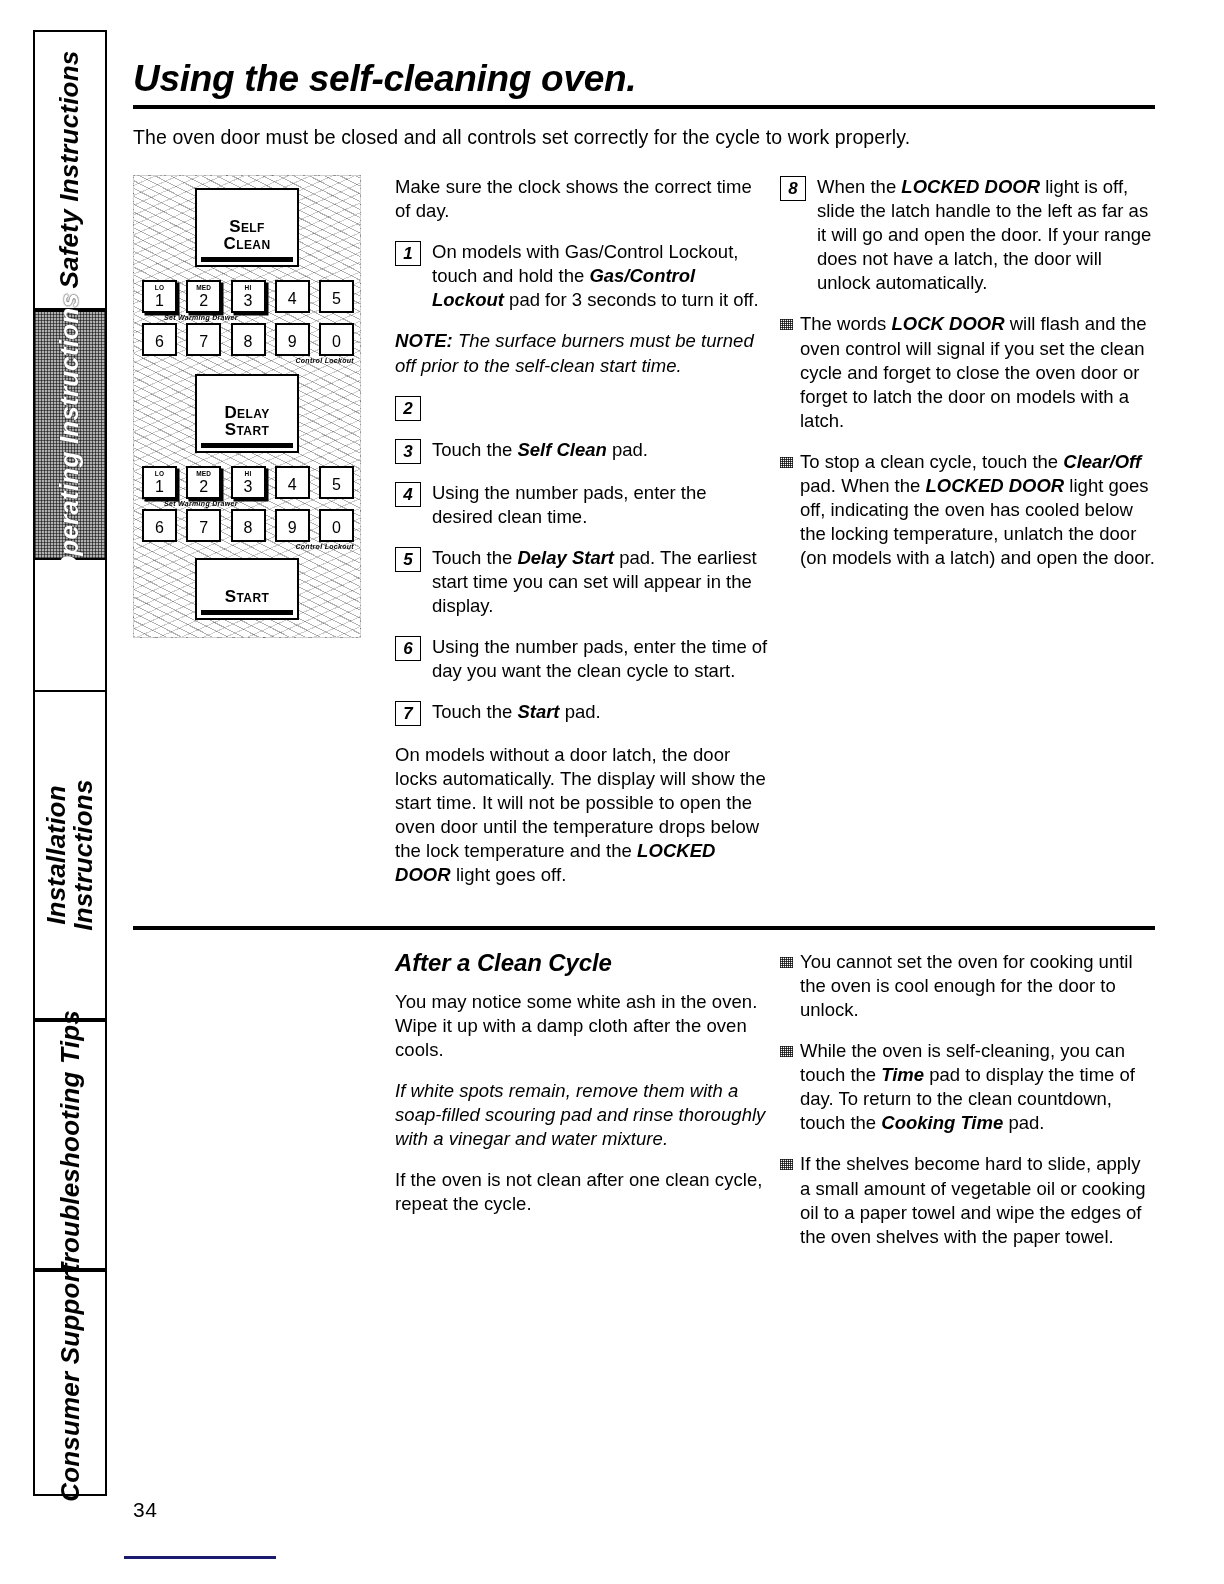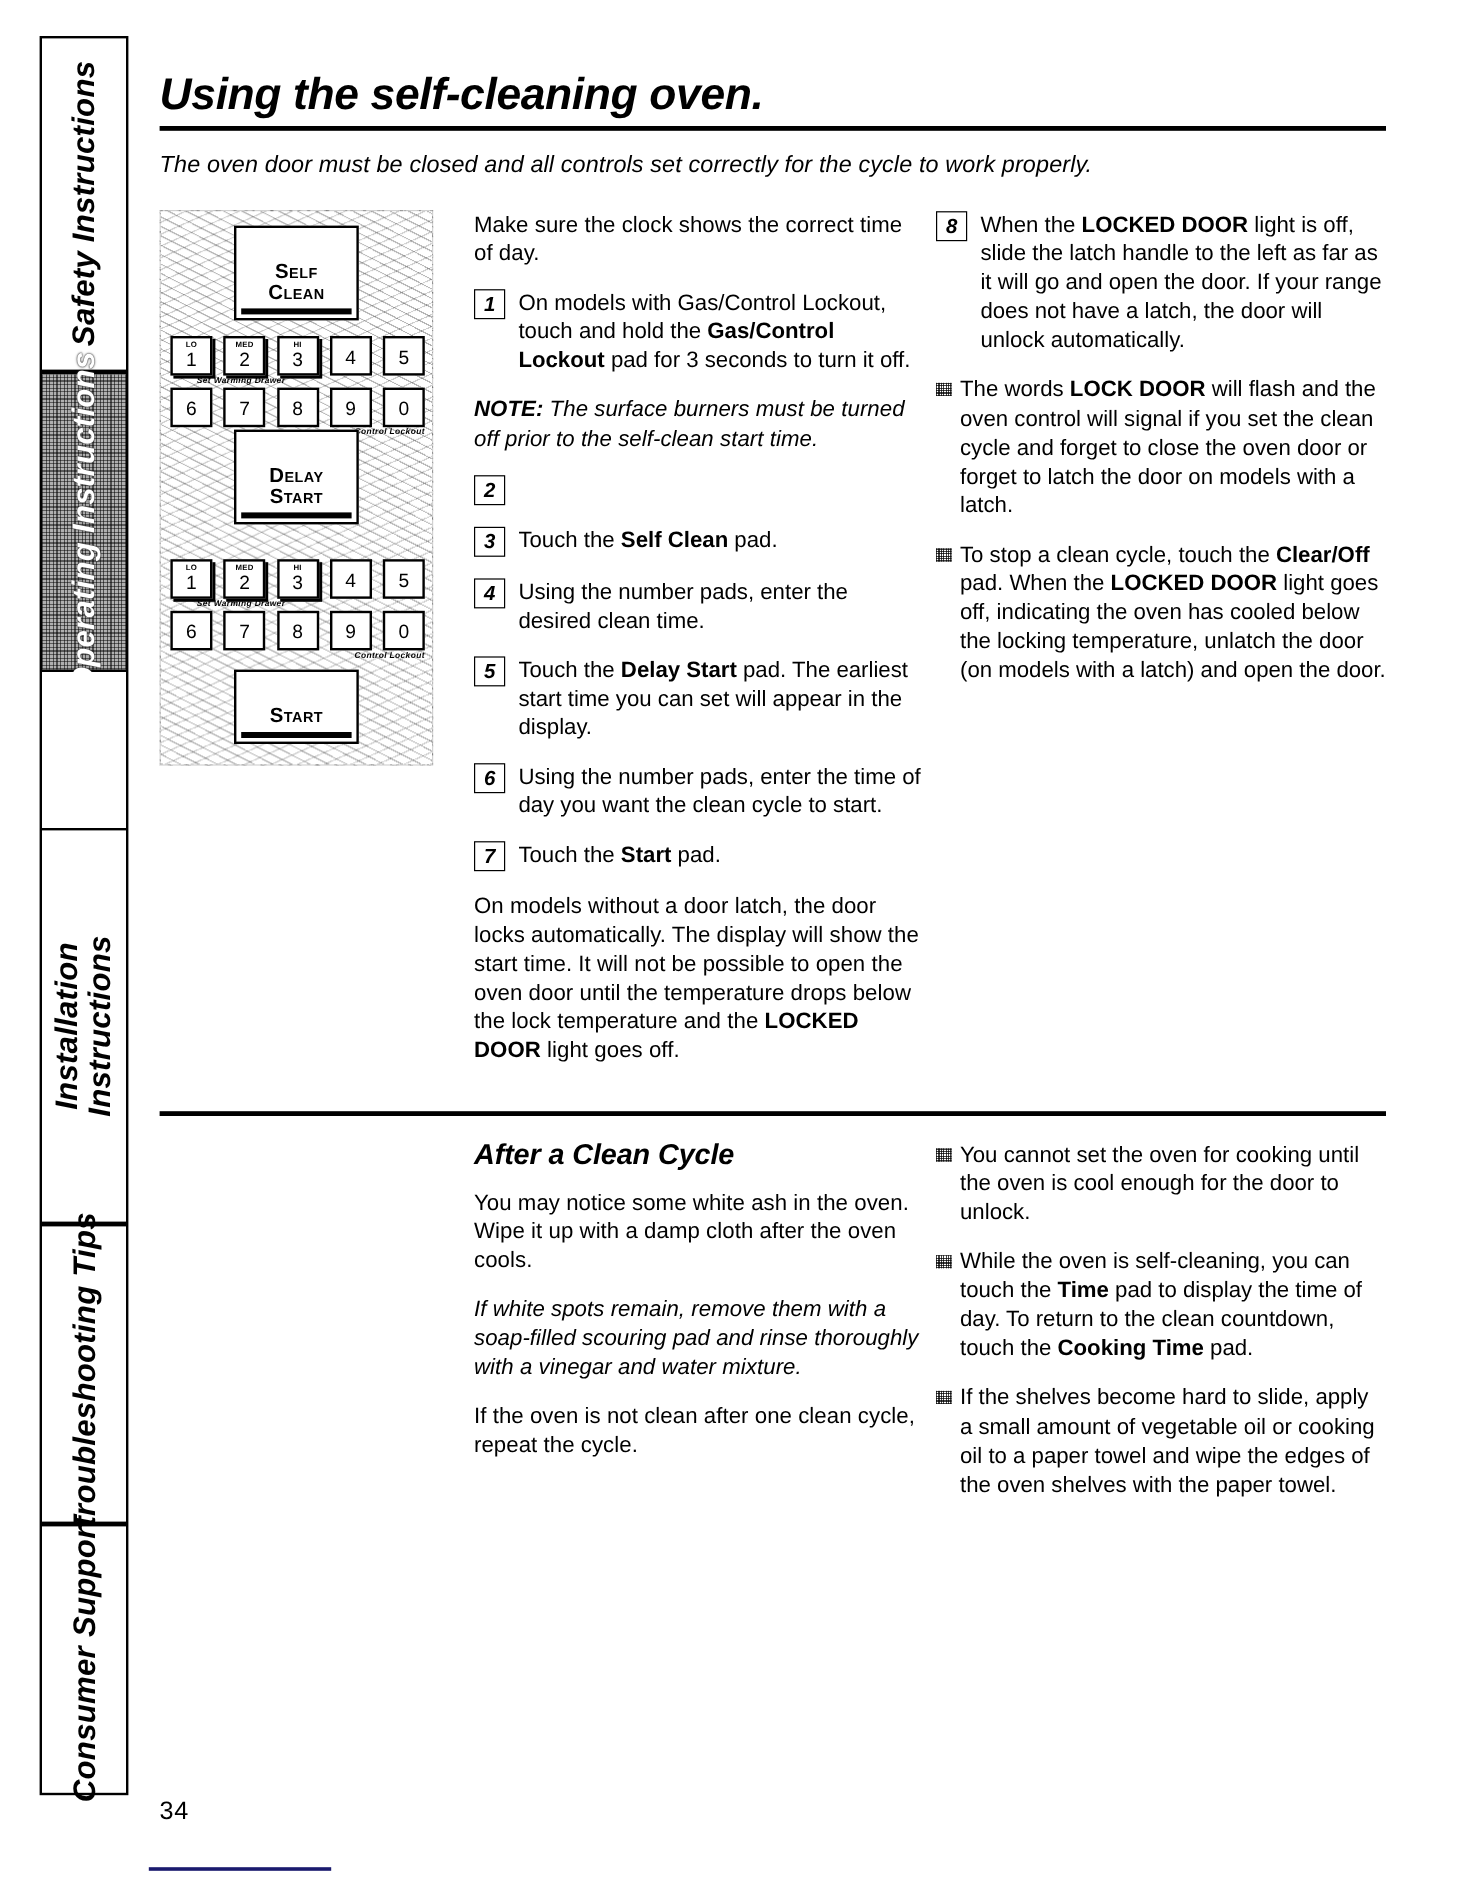--- a/index.html
+++ b/index.html
@@ -38,21 +38,21 @@
 
   
   .content{position:absolute;left:133px;top:60px;width:1022px;}
 
   .page-title{
     font-style:italic;font-weight:bold;font-size:37px;letter-spacing:-.3px;
     margin:0 0 4px 0;line-height:1.05;
   }
   .title-rule{height:4px;background:#000;margin:6px 0 16px 0;}
   .lede{
-    font-style:italic;font-size:19.5px;line-height:1.25;margin:0 0 26px 0;
+    font-size:19.5px;line-height:1.25;margin:0 0 26px 0;
     letter-spacing:.1px;
   }
 
   .cols{display:flex;align-items:flex-start;}
   .col-panel{width:250px;flex:0 0 250px;}
   .col-mid{width:375px;flex:0 0 375px;margin-left:12px;}
   .col-right{width:375px;flex:0 0 375px;margin-left:10px;}
 
   
   .panel{
@@ -68,21 +68,21 @@
     width:104px;background:#fff;border:2px solid #000;
     box-sizing:border-box;padding:5px 0 0 0;text-align:center;
   }
   .bigkey .lbl{
     font-weight:bold;font-size:17px;line-height:1.0;letter-spacing:.4px;
     font-variant:small-caps;text-transform:capitalize;margin-top:23px;
   }
   .bigkey .lbl span{display:block;}
   .bigkey .bar{height:5px;background:#000;margin:5px 4px 3px 4px;}
   .k-selfclean{top:12px;}
-  .k-delaystart{top:182px;}
+  .k-delaystart{top:198px;}
   .k-start{top:382px;}
 
   .padgrid{position:absolute;left:8px;width:212px;}
   .padrow{display:flex;justify-content:space-between;}
   .pad{
     width:35px;height:33px;border:2px solid #000;background:#fff;
     box-sizing:border-box;position:relative;text-align:center;
   }
   .pad.shadow{box-shadow:2.5px 2.5px 0 #000;}
   .pad .mini{
@@ -115,21 +115,21 @@
   .steptxt{font-size:18.5px;line-height:1.30;}
   .bullet{display:flex;margin:0 0 17px 0;justify-content:flex-end;}
   .bmark{
     flex:0 0 13px;width:11px;height:11px;margin-right:7px;margin-top:7px;
     background:
       repeating-linear-gradient(0deg,#444 0 1px,#fff 1px 2px),
       repeating-linear-gradient(90deg,#444 0 1px,#fff 1px 2px);
     background-blend-mode:multiply;
   }
   .btxt{font-size:18.5px;line-height:1.30;}
-  b,.bd{font-weight:bold;}
+  b,.bd{font-weight:bold;font-style:italic;}
 
   .mid-rule{height:4px;background:#000;margin:22px 0 20px 0;}
   .lower{display:flex;align-items:flex-start;}
   .lower .col-pad{width:250px;flex:0 0 250px;}
 
   .pagenum{
     position:absolute;left:133px;top:1498px;font-size:21px;letter-spacing:.5px;
   }
   .footrule{position:absolute;left:124px;top:1556px;width:152px;height:3px;background:#1a1a6e;}
 </style>

